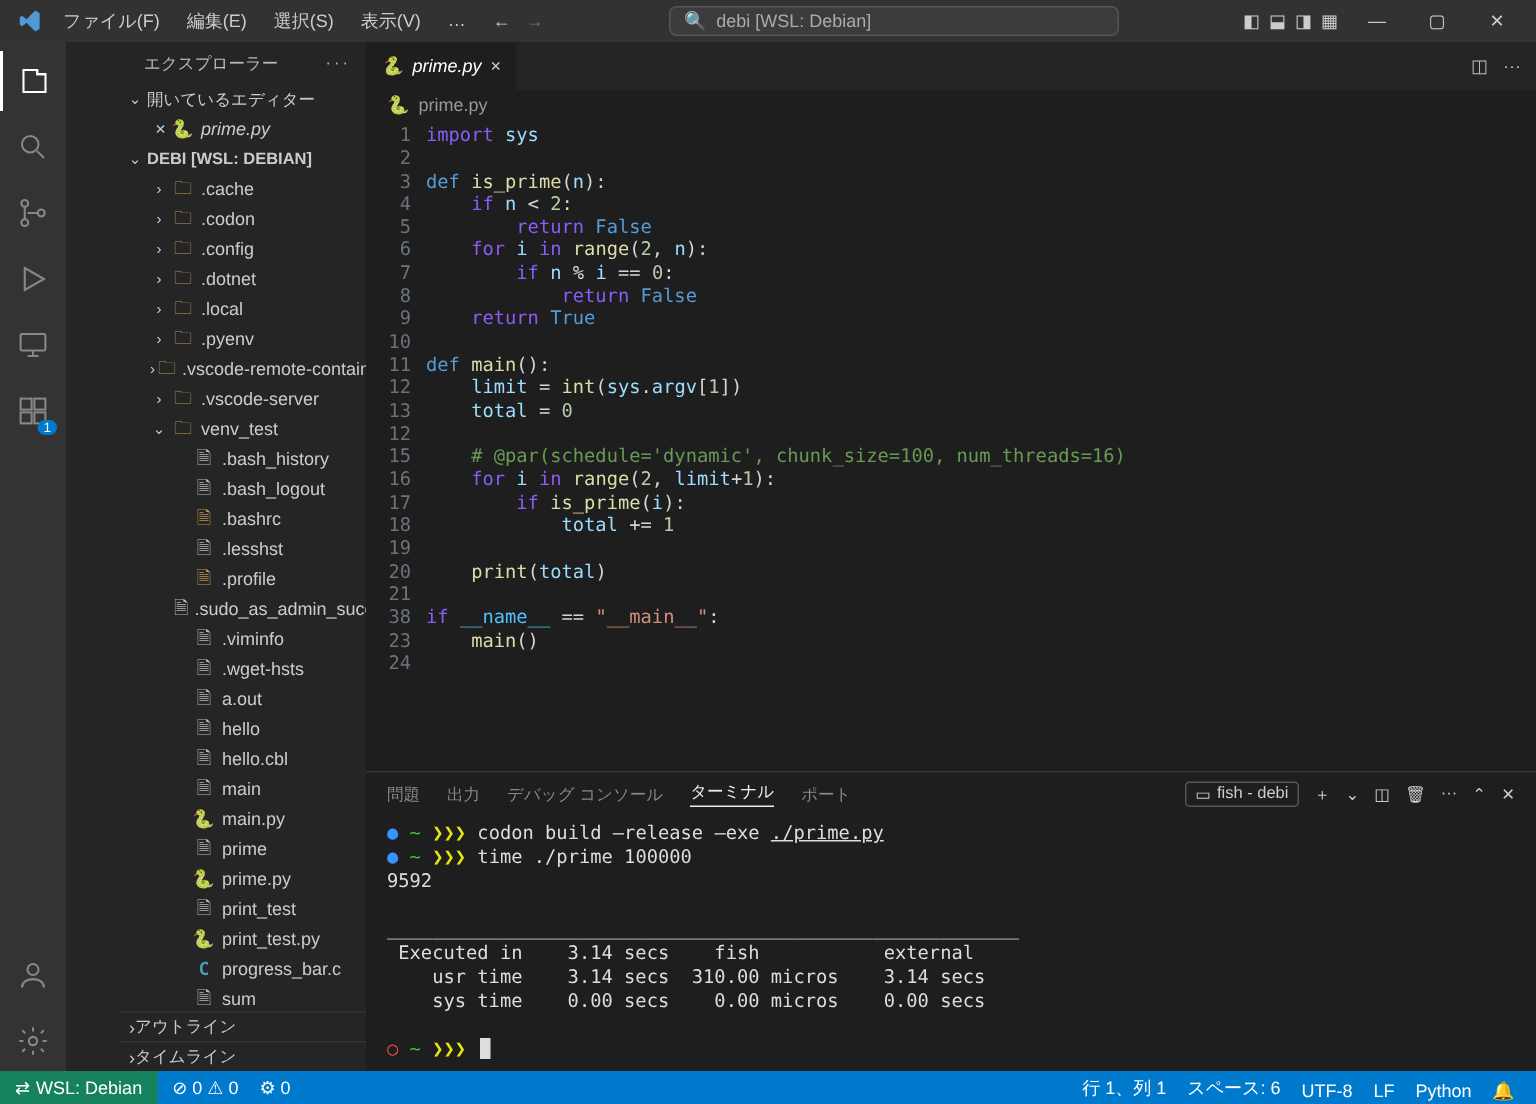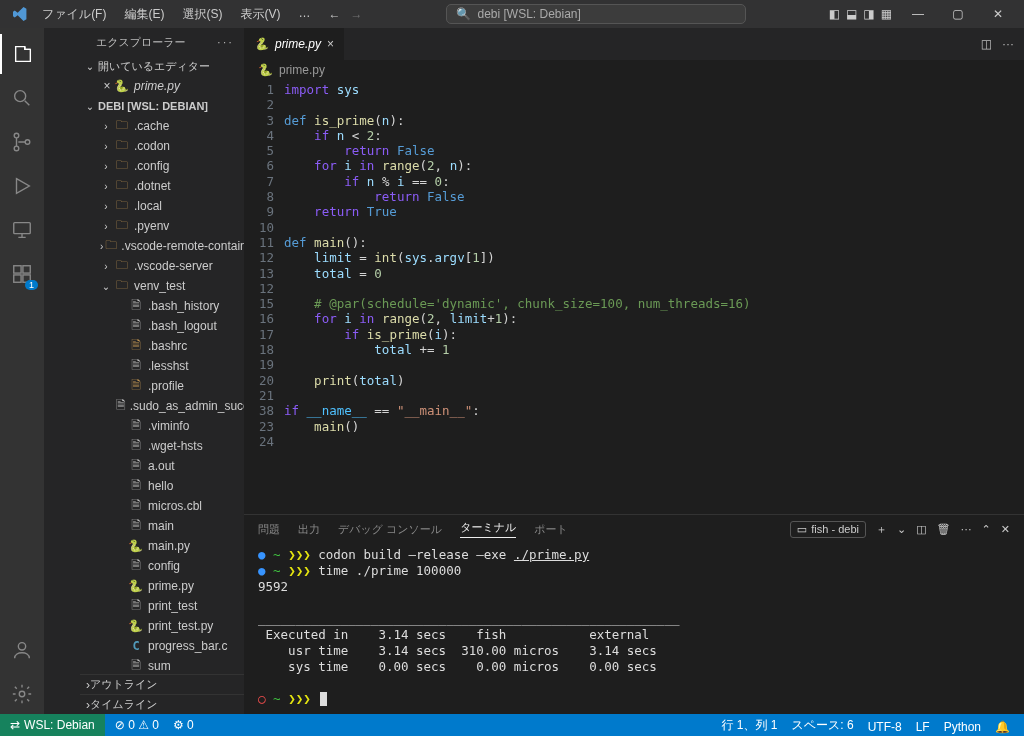--- a/index.html
+++ b/index.html
@@ -274,36 +274,36 @@
             <span>a.out</span>
           </div>
           <div class="trow" style="padding-left: 34px;">
             <span class="tw"></span>
             <span class="ic fileicon">🗎</span>
             <span>hello</span>
           </div>
           <div class="trow" style="padding-left: 34px;">
             <span class="tw"></span>
             <span class="ic fileicon">🗎</span>
-            <span>micros.cbl</span>
+            <span>hello.cbl</span>
           </div>
           <div class="trow" style="padding-left: 34px;">
             <span class="tw"></span>
             <span class="ic fileicon">🗎</span>
             <span>main</span>
           </div>
           <div class="trow" style="padding-left: 34px;">
             <span class="tw"></span>
             <span class="ic pyicon">🐍</span>
             <span>main.py</span>
           </div>
           <div class="trow" style="padding-left: 34px;">
             <span class="tw"></span>
             <span class="ic fileicon">🗎</span>
-            <span>config</span>
+            <span>prime</span>
           </div>
           <div class="trow" style="padding-left: 34px;">
             <span class="tw"></span>
             <span class="ic pyicon">🐍</span>
             <span>prime.py</span>
           </div>
           <div class="trow" style="padding-left: 34px;">
             <span class="tw"></span>
             <span class="ic fileicon">🗎</span>
             <span>print_test</span>

